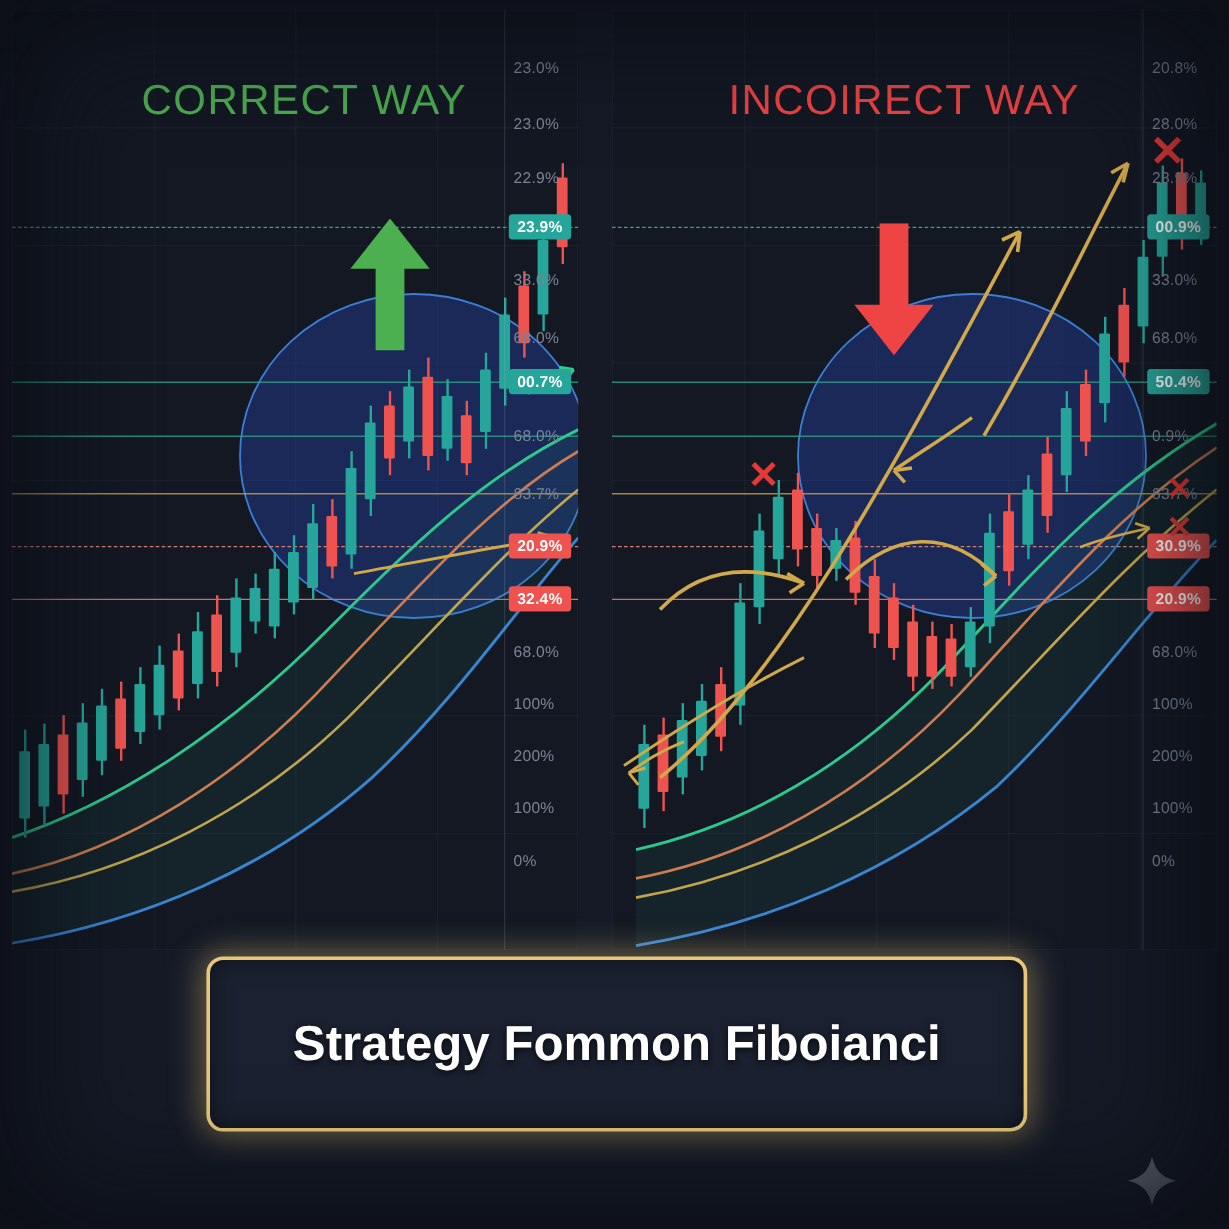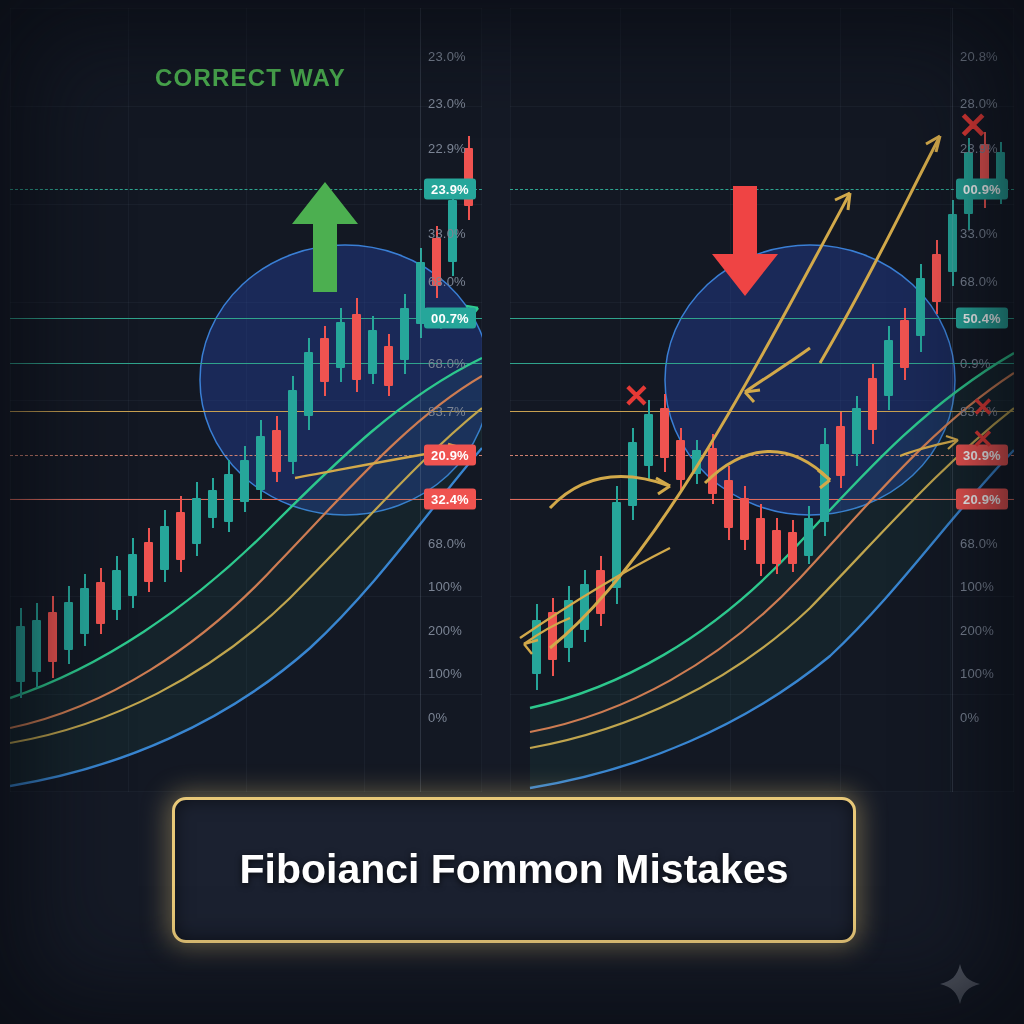--- a/index.html
+++ b/index.html
@@ -54,21 +54,21 @@
   
   .candle { position:absolute; }
   .candle .wick { position:absolute; left:50%; width:2px; transform:translateX(-50%); }
   .candle .body { position:absolute; left:0; right:0; border-radius:1px; }
   .candle.up   .wick, .candle.up   .body { background:#26a69a; }
   .candle.down .wick, .candle.down .body { background:#ef5350; }
 
   
   .head {
     position:absolute; top:64px;
-    font-size:24px; font-weight:700; letter-spacing:1.2px;margin-left:37px;
+    font-size:35px; font-weight:400; letter-spacing:1.2px;
   }
   .head.correct   { left:118px; color:#4caf50; }
   .head.incorrect { left:607px; color:#ef4444; }
 
   
   .arrow-up, .arrow-down { position:absolute; }
 
   
   .xmark {
     position:absolute; color:#e53935; font-weight:800; line-height:1;
@@ -494,31 +494,32 @@
         <div class="tick" style="top:665px">100%</div>
         <div class="tick" style="top:709px">0%</div>
 
         <div class="xmark" style="left:20px;top:386px;font-size:26px">✕</div>
         <div class="xmark" style="left:20px;top:418px;font-size:26px">✕</div>
       </div>
     </div>
   </div>
 
   <div class="head correct">CORRECT WAY</div>
+  <div class="head incorrect">INCOIRECT WAY</div>
 
   <svg class="arrow-up" width="70" height="110" style="left:290px;top:182px">
     <polygon points="35,0 68,42 47,42 47,110 23,110 23,42 2,42" fill="#4caf50"></polygon>
   </svg>
 
   <svg class="arrow-down" width="70" height="110" style="left:710px;top:186px">
     <polygon points="35,110 68,68 47,68 47,0 23,0 23,68 2,68" fill="#ef4444"></polygon>
   </svg>
 
   <div class="title-box">
-    <div class="title-line">Fiboianci Fommon Mistakes</div>
+    <div class="title-line">Strategy Fommon Fiboianci</div>
   </div>
 
 
   <svg class="sparkle" viewBox="0 0 44 44">
     <path d="M22 2 C25 14 30 19 42 22 C30 25 25 30 22 42 C19 30 14 25 2 22 C14 19 19 14 22 2 Z" fill="#9aa0ac"></path>
   </svg>
 
   <div class="vignette"></div>
 </div>
 

